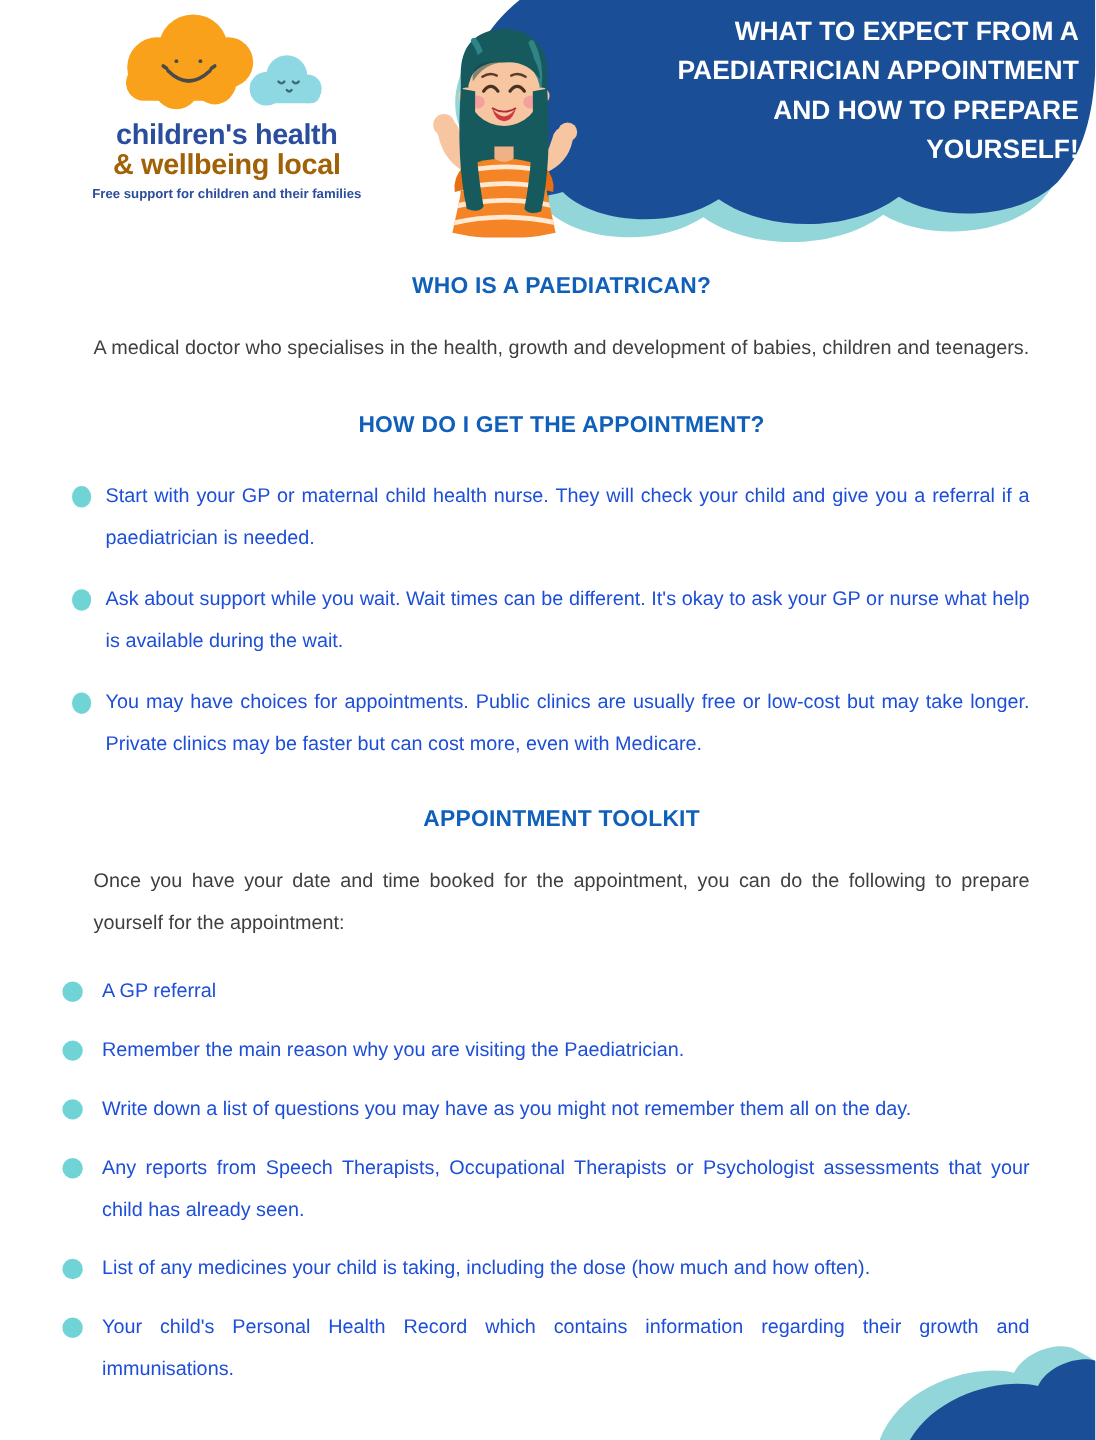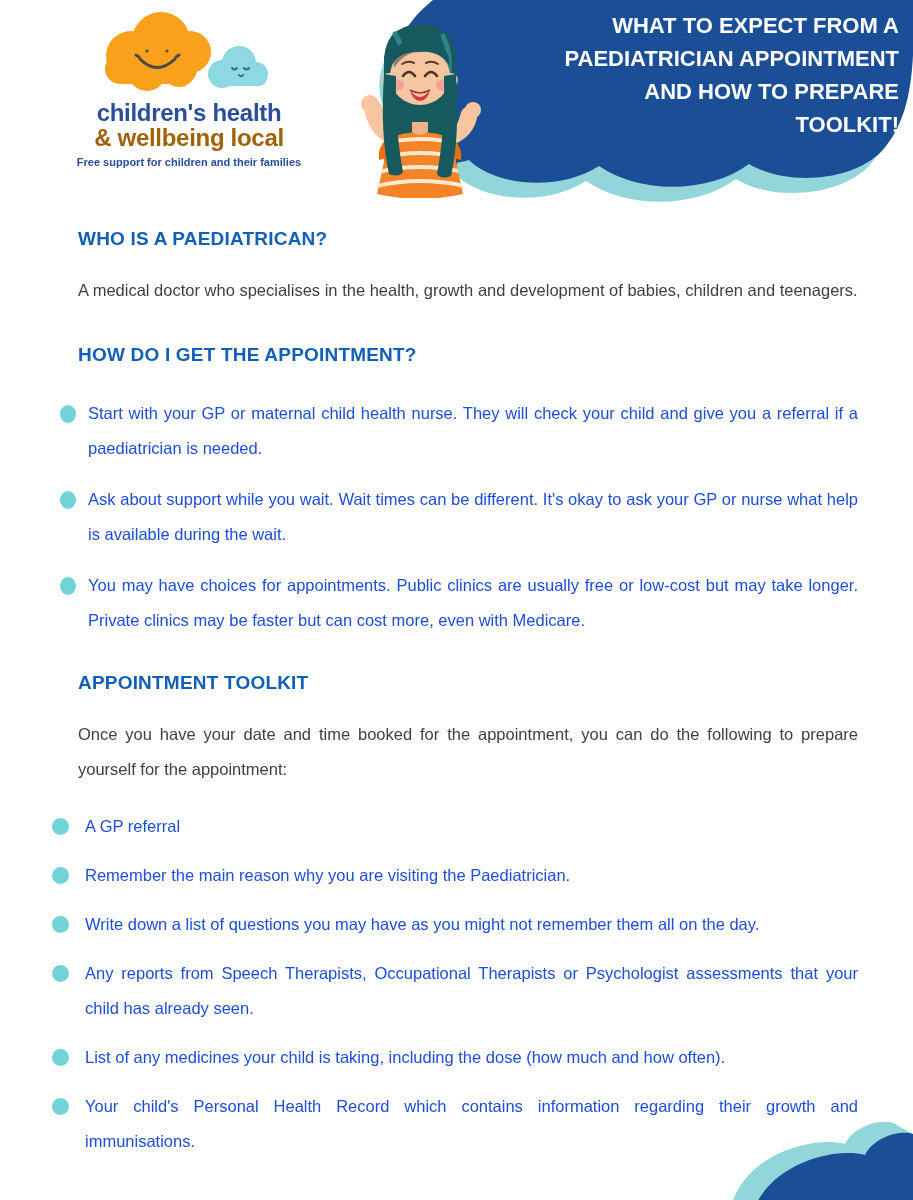--- a/index.html
+++ b/index.html
@@ -29,21 +29,21 @@
     position:absolute; top:9px; left:132px; right:14px;
     text-align:right; color:#ffffff;
     font-weight:bold; font-size:22px; line-height:33px;
   }
   .girl { position:absolute; left:-2px; top:14px; }
 
   
   main { position:absolute; top:212px; left:60px; width:798px; }
   h2 {
     font-size:19px; font-weight:bold; color:#1060ba;
-    letter-spacing:0.2px; margin:0 0 0 18px;
+    letter-spacing:0.2px; margin:0 0 0 18px;text-align:center;
   }
   .h-who     { margin-top:16px; }
   .h-how     { margin-top:36px; }
   .h-toolkit { margin-top:34px; }
   p.body {
     font-size:16.5px; line-height:35px; color:#3f3f3f;
     text-align:justify; margin:23px 0 0 18px;
   }
   ul { list-style:none; margin:0; }
   ul.list-a { margin-top:30px; }
@@ -173,21 +173,21 @@
       <path d="M61,108 h16 v10 q-8,6 -16,0 Z" fill="#f0b186"></path>
 
       <path d="M33,60 Q29,120 38,160 Q48,164 52,158 Q44,116 45,62 Z" fill="#175a5e"></path>
       <path d="M105,60 Q109,122 100,162 Q90,166 86,160 Q94,118 93,62 Z" fill="#175a5e"></path>
     </svg>
 
     <div class="banner-text">
       <div>WHAT TO EXPECT FROM A</div>
       <div>PAEDIATRICIAN APPOINTMENT</div>
       <div>AND HOW TO PREPARE</div>
-      <div>TOOLKIT!</div>
+      <div>YOURSELF!</div>
     </div>
   </div>
 
   <main>
 
     <h2 class="h-who">WHO IS A PAEDIATRICAN?</h2>
     <p class="body">A medical doctor who specialises in the health, growth and development of babies, children and teenagers.</p>
 
     <h2 class="h-how">HOW DO I GET THE APPOINTMENT?</h2>
     <ul class="list-a">

